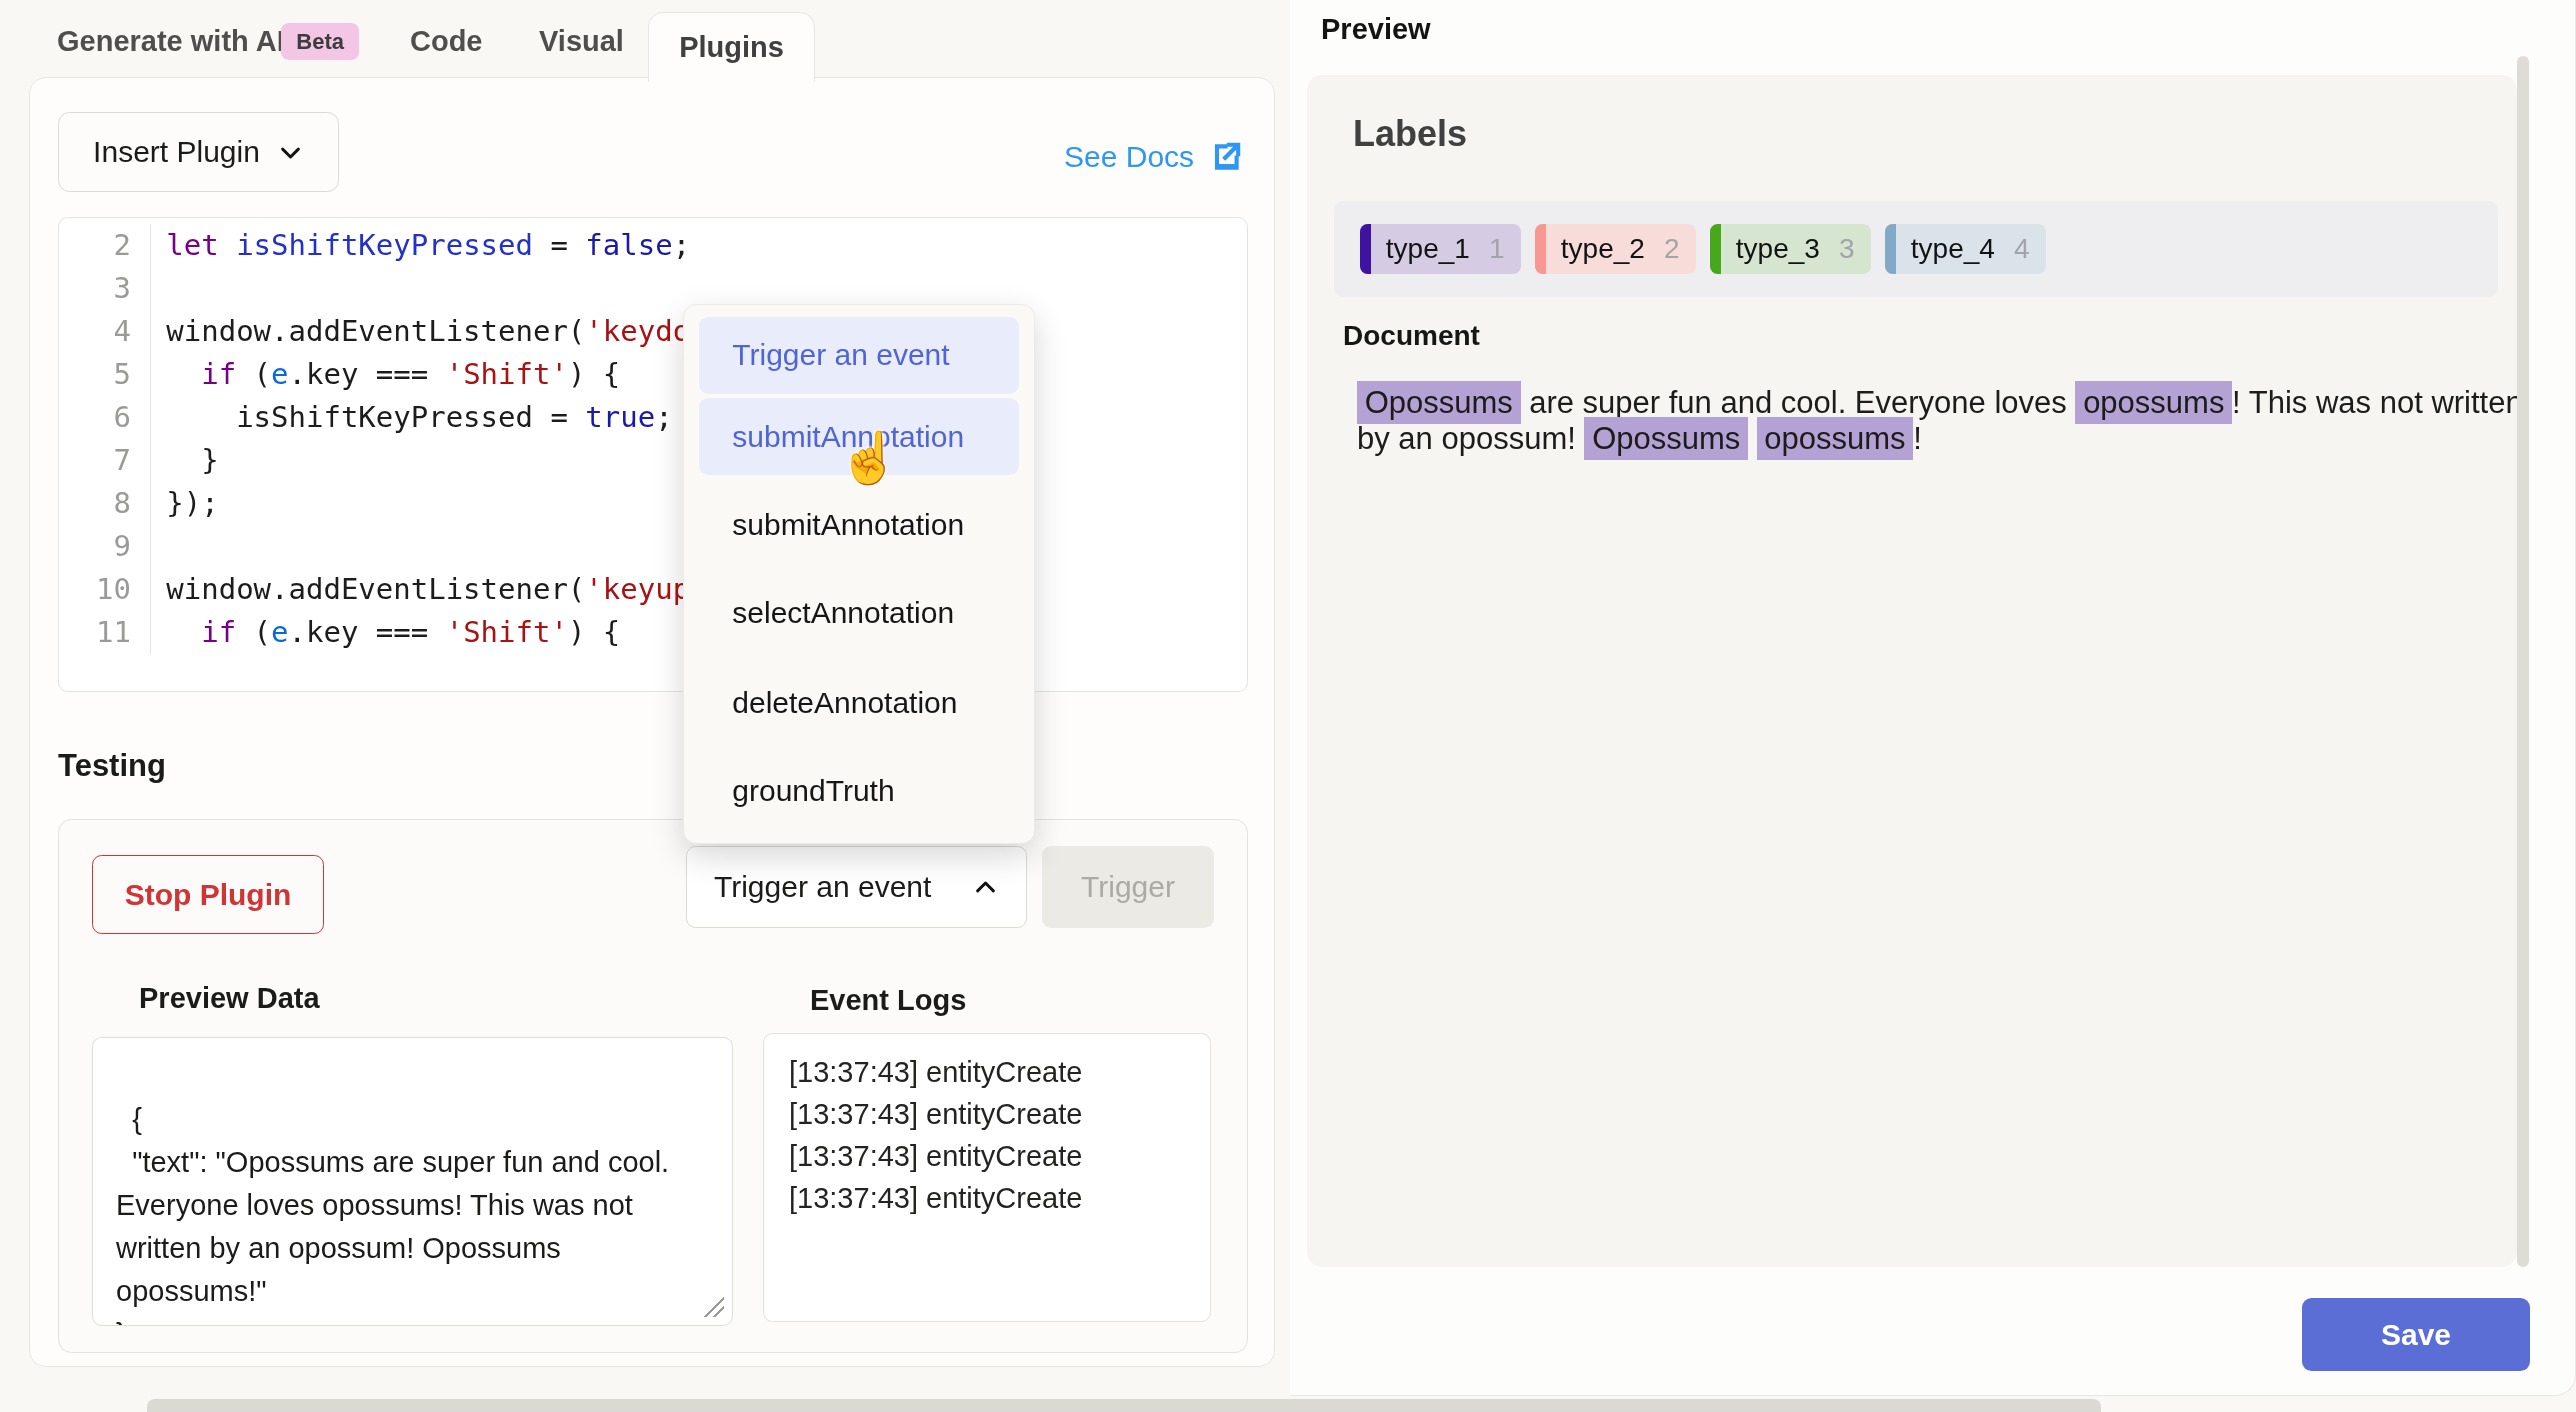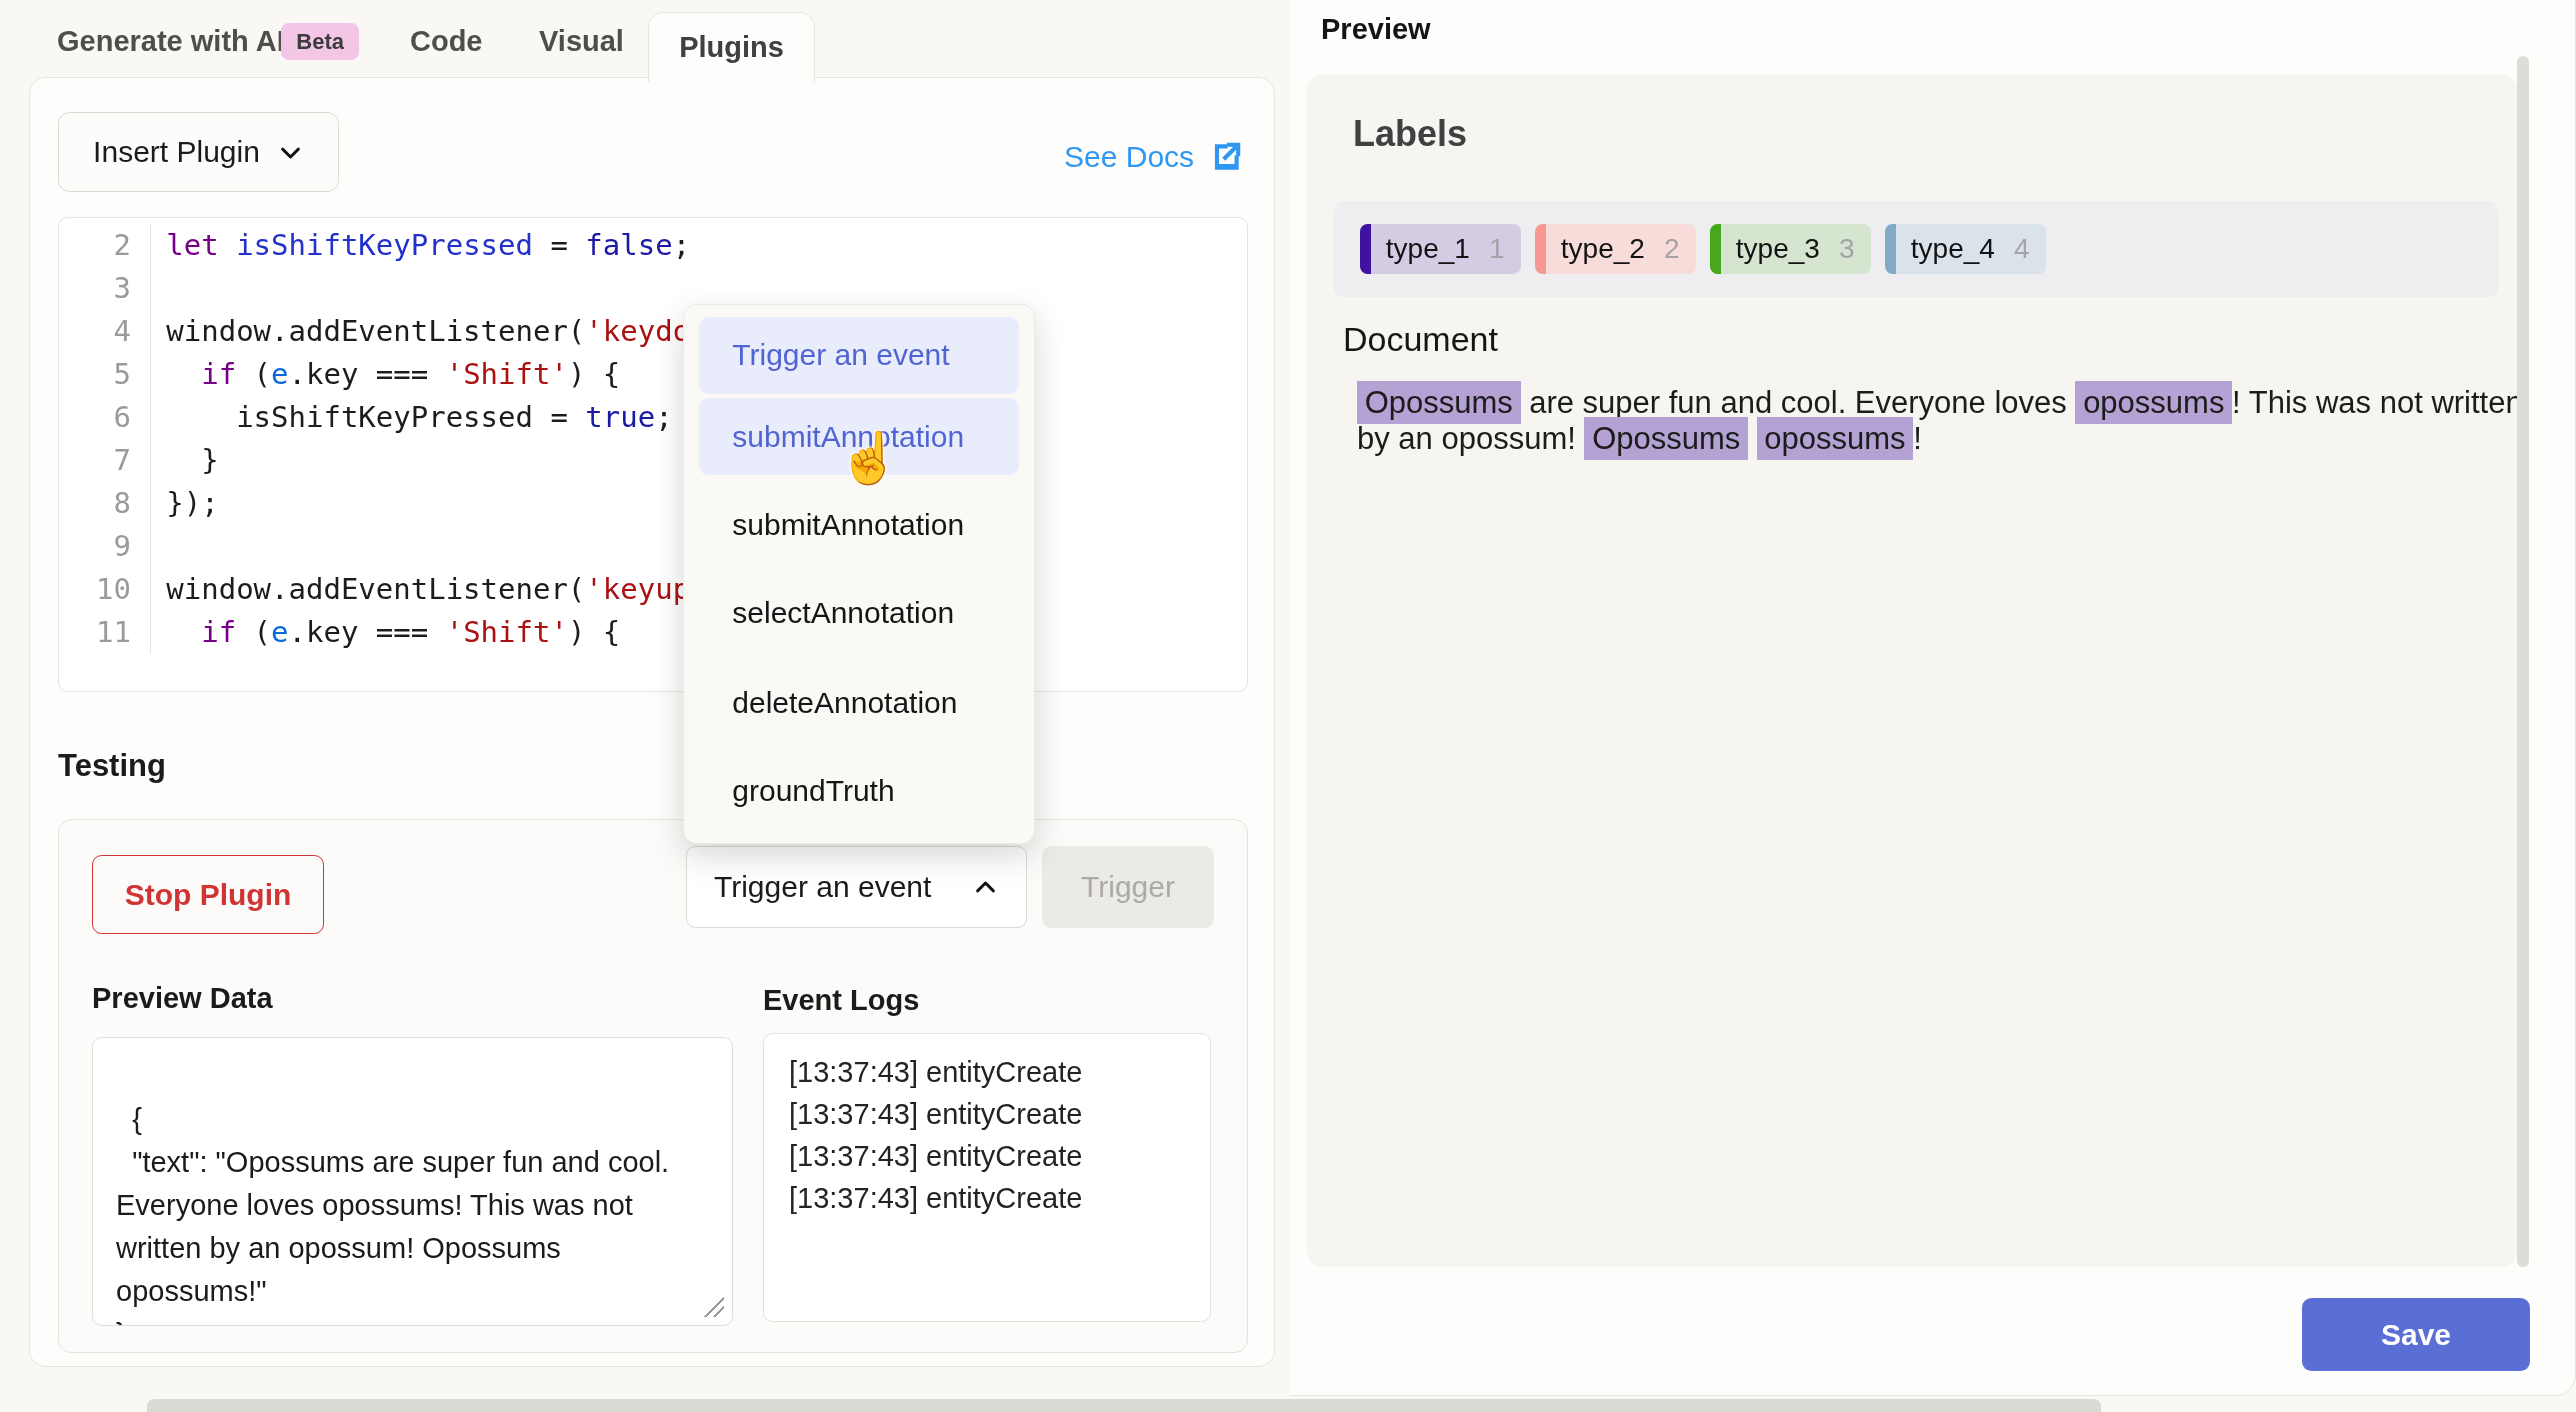--- a/index.html
+++ b/index.html
@@ -77,21 +77,21 @@
   }
   .select-box{
     background:#ffffff;border:1.9px solid #dcdad5;border-radius:9.6px;
     display:flex;align-items:center;justify-content:space-between;
     font-size:30px;color:#1b1b1a;padding:0 27px;box-sizing:border-box;cursor:pointer;
   }
   .btn-disabled{
     background:#eceae5;color:#acaaa4;border-radius:9.6px;border:none;
     font-size:30px;font-weight:500;display:flex;align-items:center;justify-content:center;
   }
-  .field-label{font-size:29px;font-weight:700;color:#1b1b1a;}
+  .field-label{font-size:29px;font-weight:700;color:#1b1b1a;margin-left:47px;}
   .textarea{
     background:#ffffff;border:1.9px solid #dfddd8;border-radius:9.6px;
     font-size:29px;line-height:43px;color:#1b1b1a;padding:17px 23px;box-sizing:border-box;
     white-space:pre-wrap;overflow:hidden;
   }
   .resize-handle{
     position:absolute;right:7.7px;bottom:7.7px;width:23px;height:23px;
     background:
       linear-gradient(135deg, transparent 0 55%, #9a9a98 55% 62%, transparent 62% 75%, #9a9a98 75% 82%, transparent 82%);
   }
@@ -110,21 +110,21 @@
   .labels-title{font-size:36px;font-weight:700;color:#404040;}
   .chips-band{background:#eeedef;border-radius:9.6px;}
   .chip{
     position:absolute;top:0;height:50px;display:flex;align-items:stretch;cursor:pointer;
     border-radius:7.7px;overflow:hidden;
   }
   .chip-bar{width:10.5px;flex:0 0 10.5px;}
   .chip-body{display:flex;align-items:center;padding:0 17px 0 15.3px;gap:19px;}
   .chip-label{font-size:28px;color:#131313;}
   .chip-num{font-size:28px;color:#a5a3a8;}
-  .doc-title{font-size:34px;font-weight:400;color:#161615;}
+  .doc-title{font-size:28px;font-weight:700;color:#161615;}
   .doc-text{font-size:31px;line-height:36px;color:#1c1c1b;}
   .doc-hl{padding:3.8px 7.7px;}
 
   .scroll-strip{background:#dedcd6;border-radius:6.7px;}
   .btn-save{
     background:#5a6ed6;color:#ffffff;border:none;border-radius:9.6px;
     font-size:30px;font-weight:700;display:flex;align-items:center;justify-content:center;cursor:pointer;
   }
   .bottom-bar{background:#dbd9d4;border-radius:7.7px 7.7px 0 0;}
   .cursor-glyph{font-size:50px;color:#111;text-shadow:0 0 2.9px #fff,0 0 2.9px #fff;}

